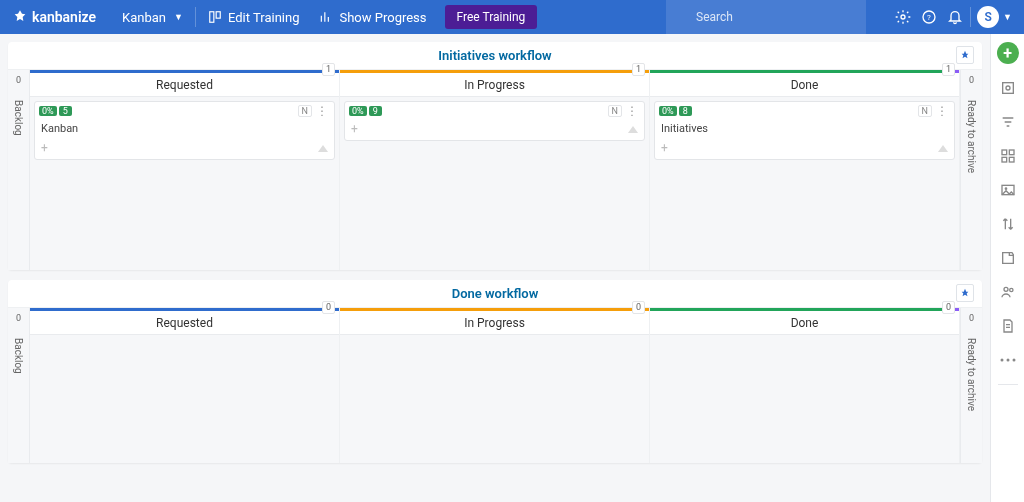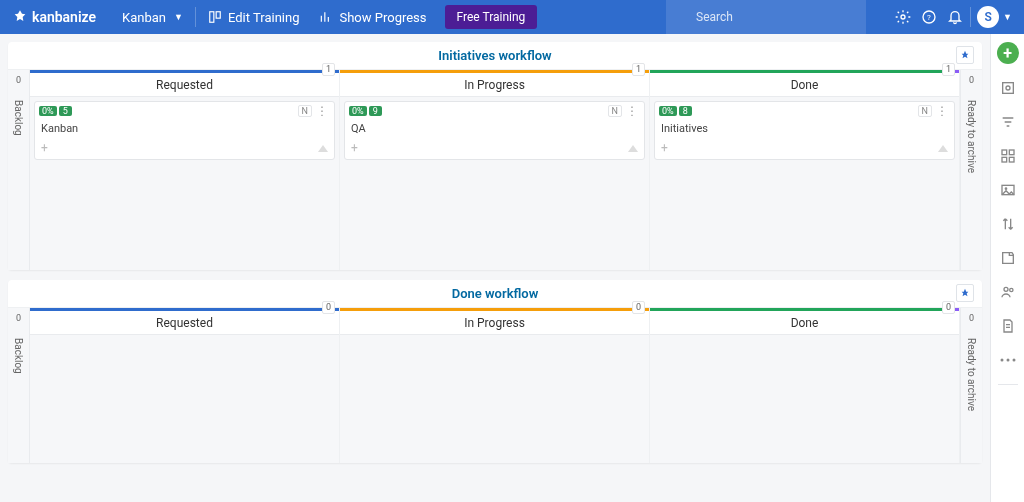--- a/index.html
+++ b/index.html
@@ -163,21 +163,20 @@
           </div>
           <div class="col-body">
             <div class="card">
               <div class="card-top">
                 <span class="pct">0%</span>
                 <span class="cid">9</span>
                 <span class="ct-spacer"></span>
                 <span class="n-badge">N</span>
                 <span class="dots">⋮</span>
               </div>
-              <div class="card-title">QA</div>
               <div class="card-foot">
                 <span class="plus-sm">+</span>
                 <span class="tri"></span>
               </div>
             </div>
           </div>
         </div>
         <div class="col">
           <div class="col-top c-green" style="background: linear-gradient(to right, rgb(34, 165, 90) 0%, rgb(34, 165, 90) 96%, rgb(139, 92, 246) 96%);"></div>
           <div class="col-head">

